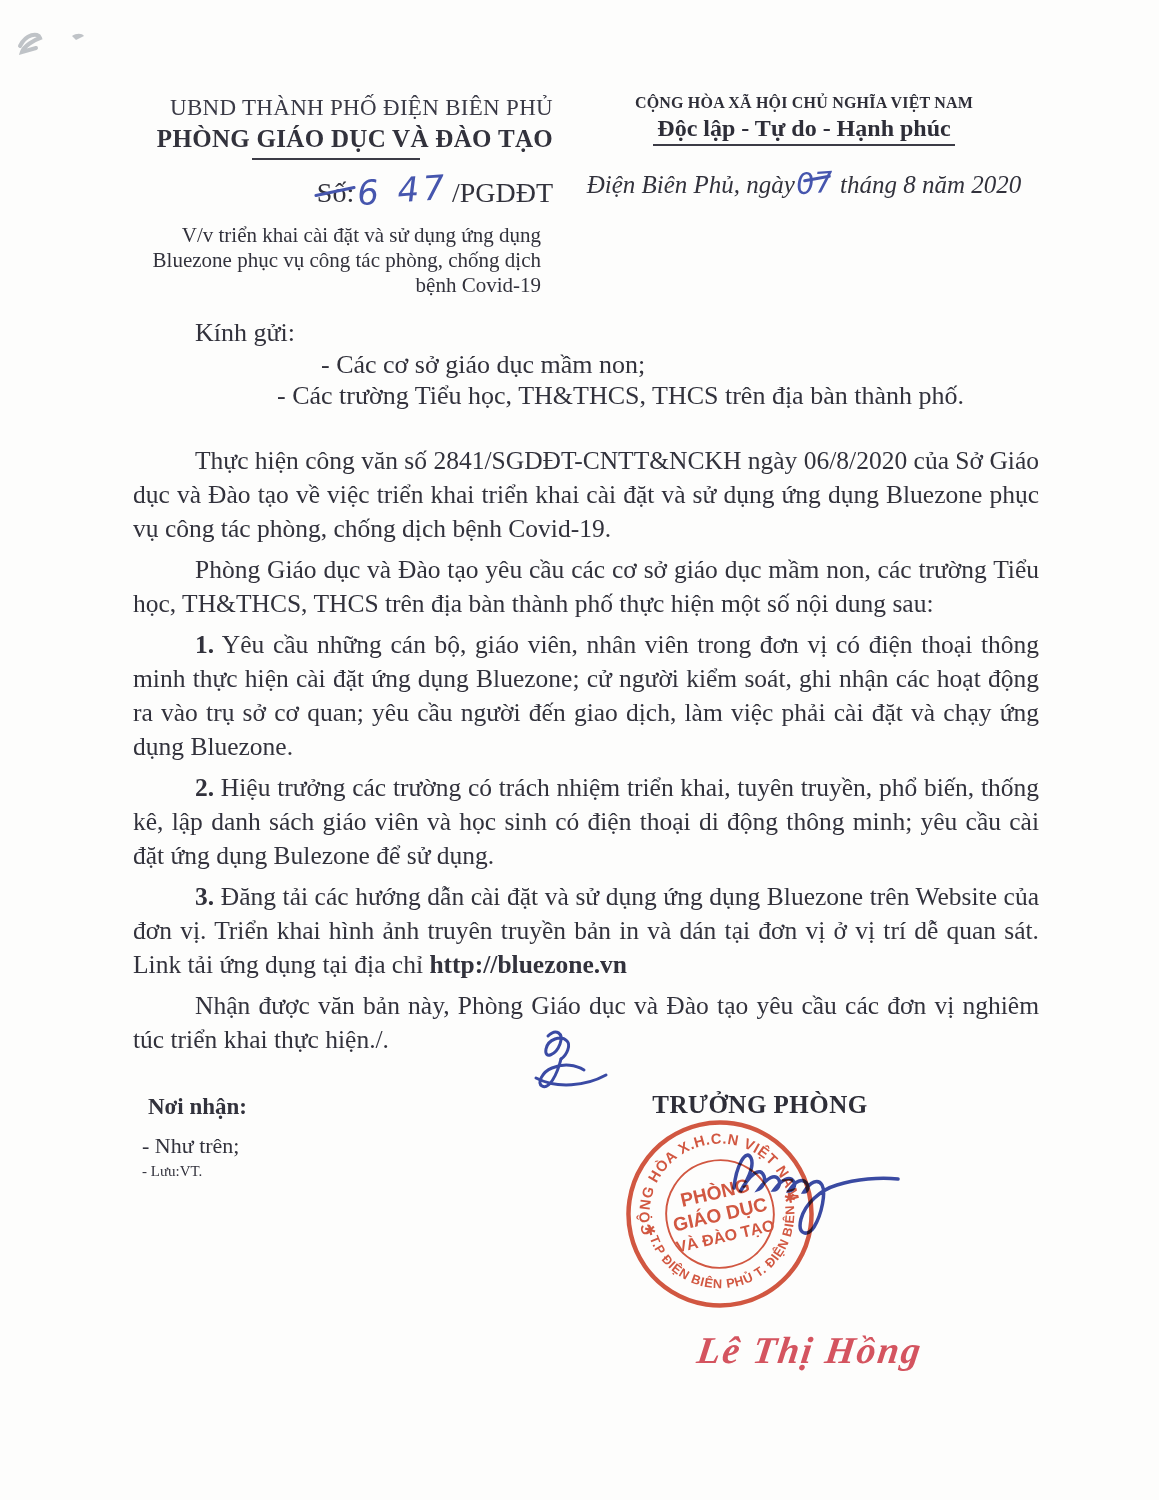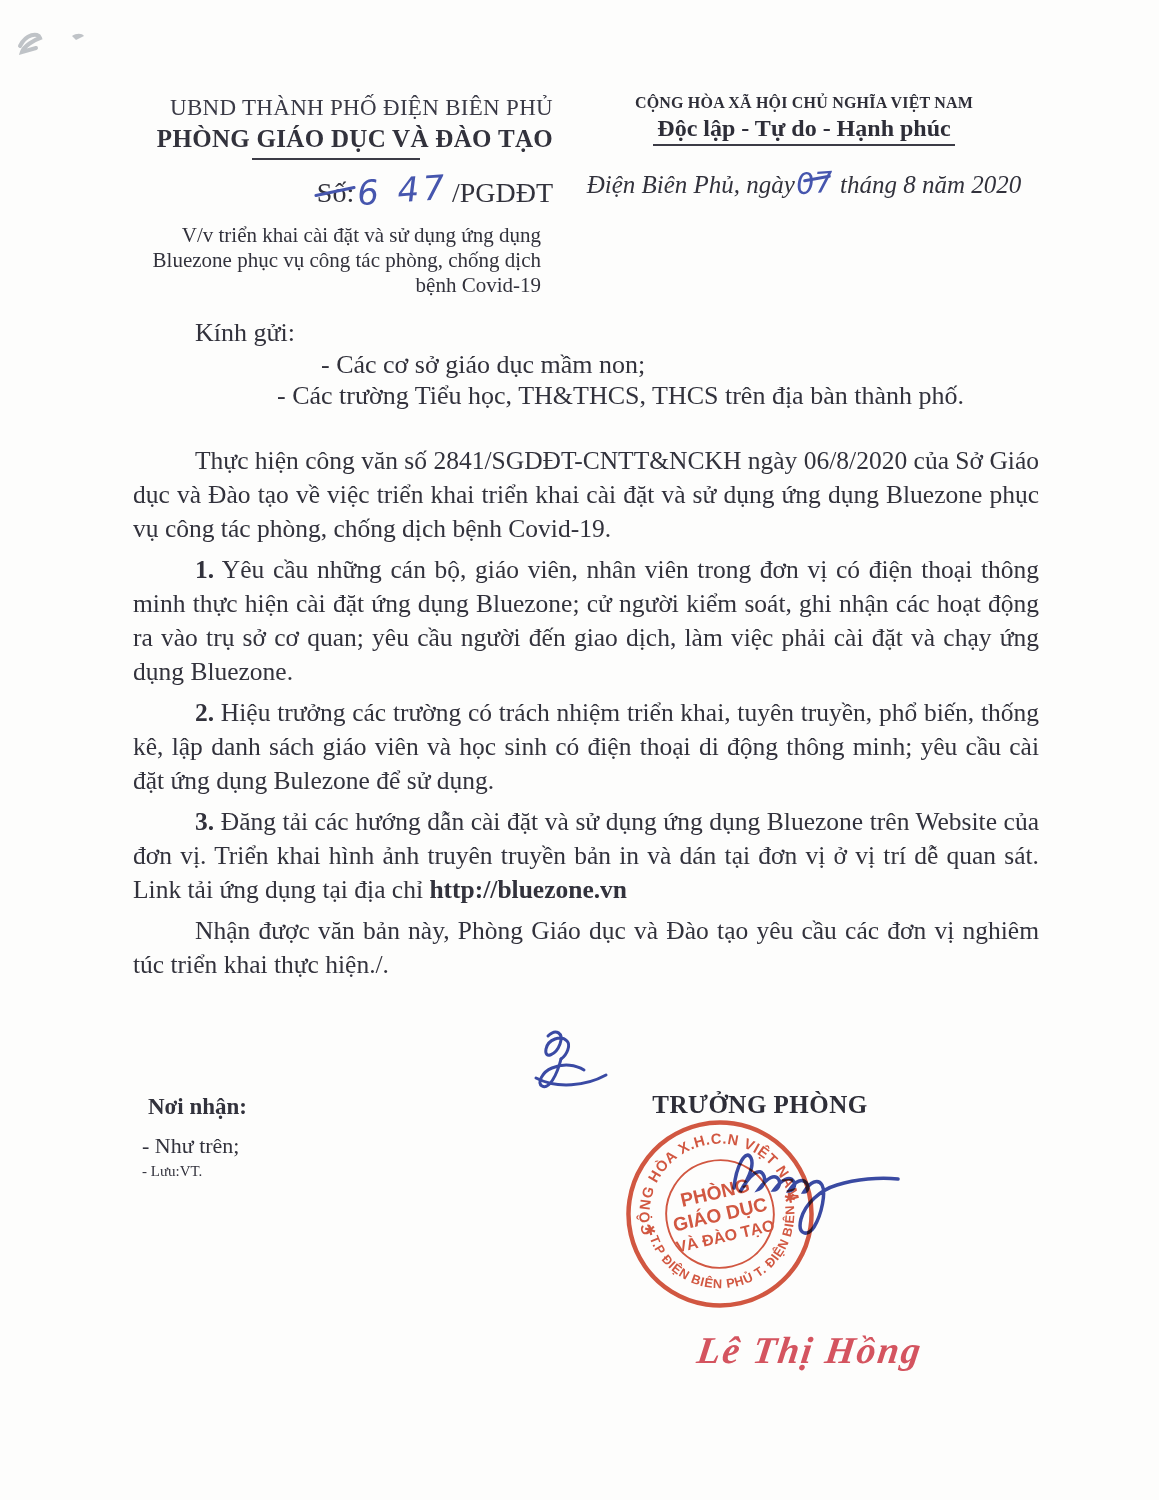--- a/index.html
+++ b/index.html
@@ -81,20 +81,21 @@
       <i class="bar7-day"></i>
     </div>
   </div>
 
   <div class="salutation">Kính gửi:</div>
   <div class="recip-1">- Các cơ sở giáo dục mầm non;</div>
   <div class="recip-2">- Các trường Tiểu học, TH&amp;THCS, THCS trên địa bàn thành phố.</div>
 
   <div class="body-text">
     <p>Thực hiện công văn số 2841/SGDĐT-CNTT&amp;NCKH ngày 06/8/2020 của Sở Giáo dục và Đào tạo về việc triển khai triển khai cài đặt và sử dụng ứng dụng Bluezone phục vụ công tác phòng, chống dịch bệnh Covid-19.</p>
+    <p>Phòng Giáo dục và Đào tạo yêu cầu các cơ sở giáo dục mầm non, các trường Tiểu học, TH&amp;THCS, THCS trên địa bàn thành phố thực hiện một số nội dung sau:</p>
     <p><b>1.</b> <span>Yêu cầu những cán bộ, giáo viên, nhân viên trong đơn vị có điện thoại thông minh thực hiện cài đặt ứng dụng Bluezone; cử người kiểm soát, ghi nhận các hoạt động ra vào trụ sở cơ quan; yêu cầu người đến giao dịch, làm việc phải cài đặt và chạy ứng dụng Bluezone.</span></p>
     <p><b>2.</b> <span>Hiệu trưởng các trường có trách nhiệm triển khai, tuyên truyền, phổ biến, thống kê, lập danh sách giáo viên và học sinh có điện thoại di động thông minh; yêu cầu cài đặt ứng dụng Bulezone để sử dụng.</span></p>
     <p><b>3.</b> <span>Đăng tải các hướng dẫn cài đặt và sử dụng ứng dụng Bluezone trên Website của đơn vị. Triển khai hình ảnh truyên truyền bản in và dán tại đơn vị ở vị trí dễ quan sát. Link tải ứng dụng tại địa chỉ</span> <b>http://bluezone.vn</b></p>
     <p>Nhận được văn bản này, Phòng Giáo dục và Đào tạo yêu cầu các đơn vị nghiêm túc triển khai thực hiện./.</p>
   </div>
 
   <svg class="squiggle-sign" width="105" height="72" viewBox="0 0 105 72">
     <g fill="none" stroke="#3a4aa4" stroke-width="3" stroke-linecap="round">
       <path d="M36,10 C44,2 52,7 48,18 C44,29 32,34 34,23 C36,13 49,9 55,15 C59,19 55,29 49,33"></path>
       <path d="M49,33 C45,49 37,64 30,60 C25,57 30,46 40,42 C52,37 64,39 72,44"></path>

